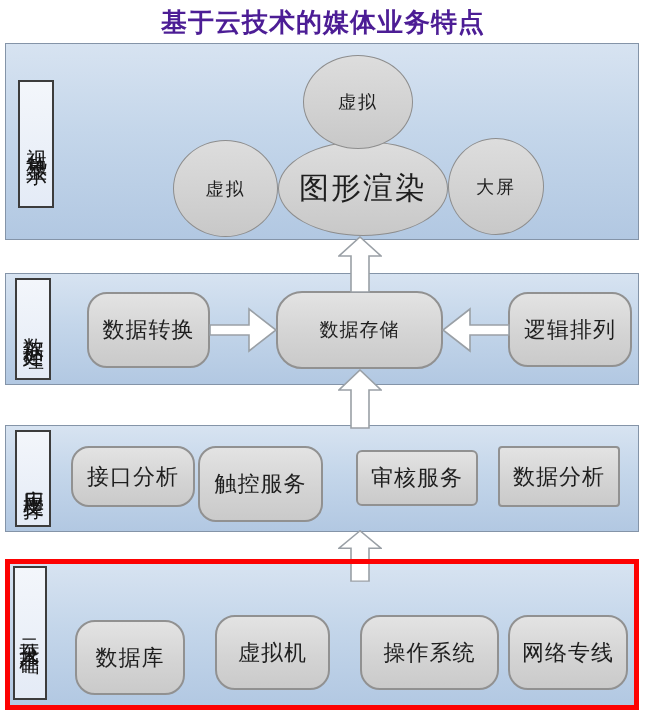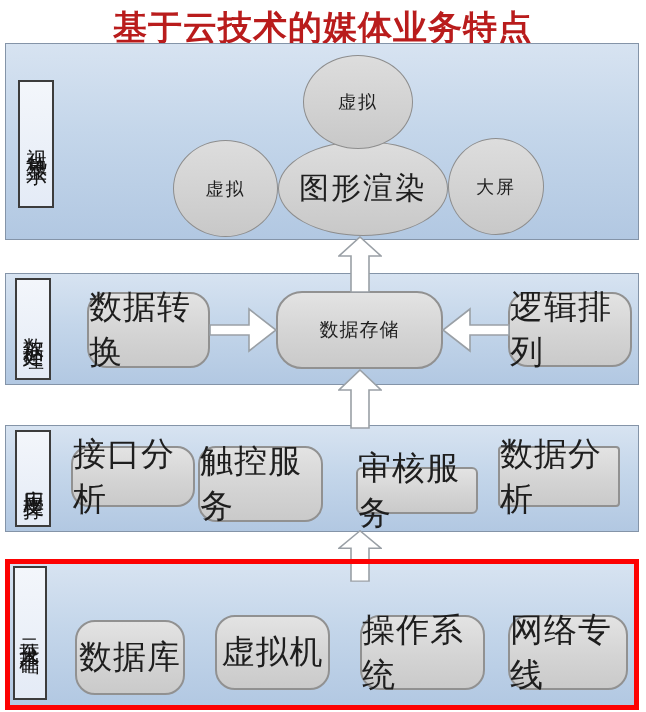--- a/index.html
+++ b/index.html
@@ -2,21 +2,21 @@
 <html><head>
 <meta charset="utf-8">
 <style>
   html,body{margin:0;padding:0;background:#ffffff;}
   .stage{
     position:relative;width:646px;height:712px;background:#ffffff;
     font-family:"Liberation Serif","DejaVu Serif",serif;overflow:hidden;
   }
   .title{
     position:absolute;left:0;top:5px;width:100%;text-align:center;
-    font-size:34px;font-weight:bold;color:#b91c1c;letter-spacing:1px;
+    font-size:26px;font-weight:bold;color:#4c1d95;letter-spacing:1px;
   }
   .band{
     position:absolute;left:5px;width:634px;
     background:linear-gradient(180deg,#d7e3f1 0%,#c4d6ea 45%,#b2c8e2 100%);
     border:1px solid #8494a8;box-sizing:border-box;z-index:1;
   }
   .band1{top:43px;height:197px;}
   .band2{top:273px;height:112px;}
   .band3{top:425px;height:107px;}
   .band4{
@@ -31,21 +31,21 @@
     position:absolute;display:flex;align-items:center;justify-content:center;
     background:linear-gradient(180deg,#f3f6fb,#e4ebf6);
     border:2px solid #3c3c3c;box-sizing:border-box;z-index:4;
     writing-mode:vertical-rl;text-orientation:upright;
     font-size:21px;color:#141414;letter-spacing:6px;line-height:1;
   }
   .node{
     position:absolute;display:flex;align-items:center;justify-content:center;
     background:linear-gradient(180deg,#e3e3e3 0%,#d4d4d4 55%,#cacaca 100%);
     border:2px solid #919191;border-radius:20px;box-sizing:border-box;
-    font-size:33px;color:#1e1e1e;letter-spacing:1px;z-index:4;
+    font-size:22px;color:#1e1e1e;letter-spacing:1px;z-index:4;
   }
   .ellipse{
     position:absolute;display:flex;align-items:center;justify-content:center;
     background:linear-gradient(180deg,#dddddd 0%,#d2d2d2 55%,#c8c8c8 100%);
     border:1.5px solid #8d8d8d;border-radius:50%;box-sizing:border-box;
     font-size:18px;color:#1e1e1e;letter-spacing:2px;
   }
   .z2{z-index:2;}
   .z3{z-index:3;}
   .arrow{position:absolute;z-index:5;}
@@ -72,26 +72,26 @@
   <div class="ellipse z3" style="left:303px;top:55px;width:110px;height:94px;">虚拟</div>
   <div class="ellipse z3" style="left:173px;top:140px;width:105px;height:97px;">虚拟</div>
   <div class="ellipse z3" style="left:448px;top:138px;width:96px;height:97px;">大屏</div>
 
   <div class="node" style="left:87px;top:292px;width:123px;height:76px;">数据转换</div>
   <div class="node" style="left:276px;top:291px;width:167px;height:78px;border-radius:26px;font-size:19px;">数据存储</div>
   <div class="node" style="left:508px;top:292px;width:124px;height:75px;">逻辑排列</div>
 
   <div class="node" style="left:71px;top:446px;width:124px;height:61px;border-radius:18px;">接口分析</div>
   <div class="node" style="left:198px;top:446px;width:125px;height:76px;border-radius:18px;">触控服务</div>
-  <div class="node" style="left:356px;top:467px;width:122px;height:47px;border-radius:6px;">审核服务</div>
+  <div class="node" style="left:356px;top:450px;width:122px;height:56px;border-radius:6px;">审核服务</div>
   <div class="node" style="left:498px;top:446px;width:122px;height:61px;border-radius:4px;">数据分析</div>
 
   <div class="node" style="left:75px;top:620px;width:110px;height:75px;">数据库</div>
   <div class="node" style="left:215px;top:615px;width:115px;height:75px;font-family:Liberation Mono, monospace;">虚拟机</div>
-  <div class="node" style="left:360px;top:615px;width:125px;height:75px;">操作系统</div>
+  <div class="node" style="left:360px;top:615px;width:139px;height:75px;">操作系统</div>
   <div class="node" style="left:508px;top:615px;width:120px;height:75px;">网络专线</div>
 
   <div class="arrow" style="left:338px;top:236px;width:44px;height:57px;">
     <svg viewBox="0 0 44 60" preserveAspectRatio="none">
       <polygon points="22,1 43,21 31,21 31,59 13,59 13,21 1,21" fill="#ffffff" stroke="#9aa0a6" stroke-width="1.6"></polygon>
     </svg>
   </div>
   <div class="arrow" style="left:338px;top:369px;width:44px;height:60px;">
     <svg viewBox="0 0 44 60" preserveAspectRatio="none">
       <polygon points="22,1 43,21 31,21 31,59 13,59 13,21 1,21" fill="#ffffff" stroke="#9aa0a6" stroke-width="1.6"></polygon>

